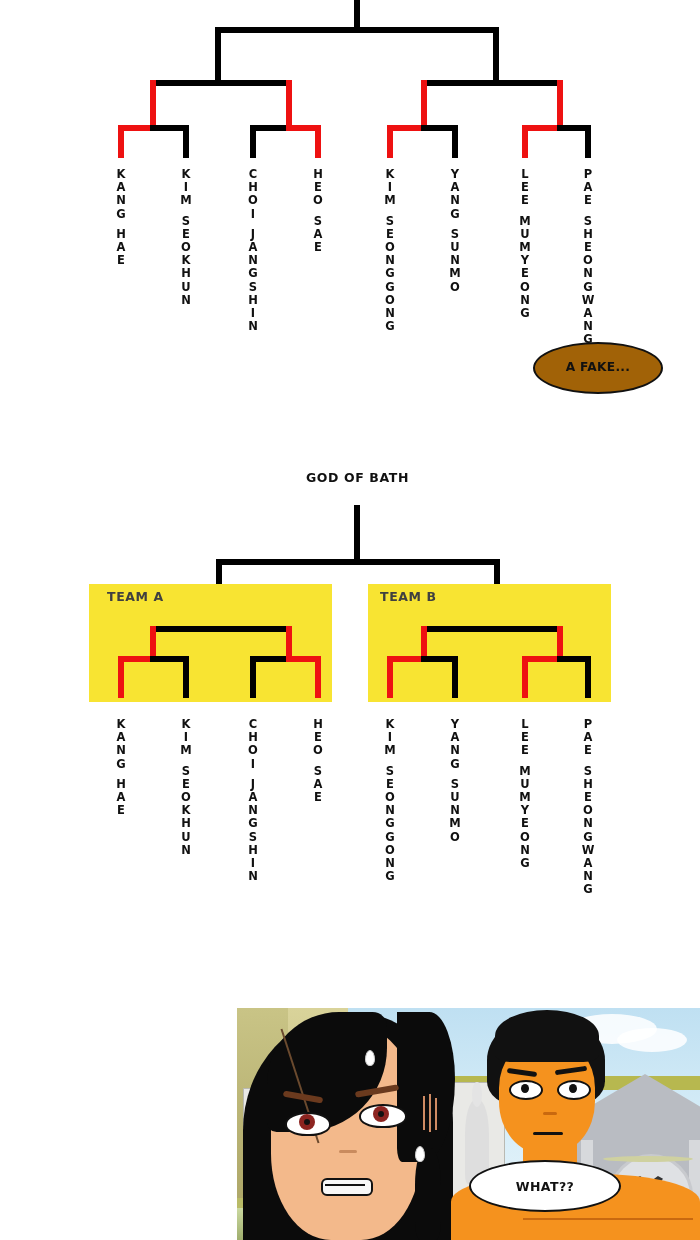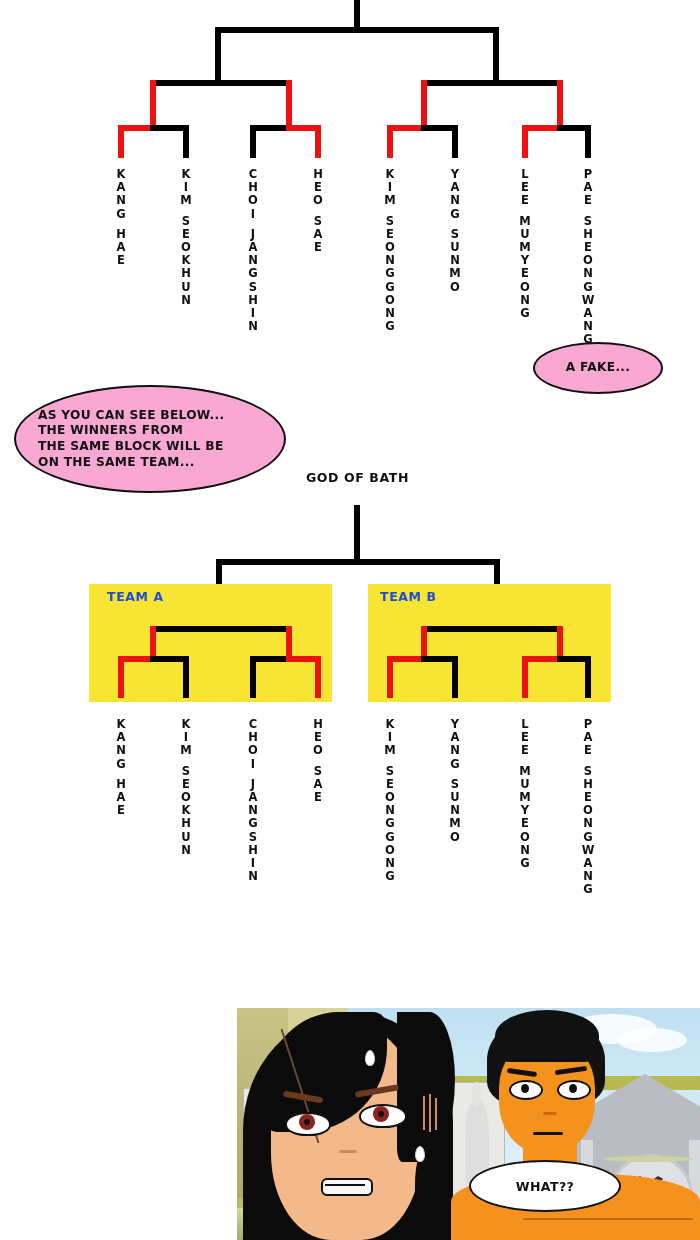--- a/index.html
+++ b/index.html
@@ -26,36 +26,36 @@
     letter-spacing:0px;
     color:#111111;
     white-space:pre-line;
   }
   .vname .gap{display:block;height:7px;}
 
   
   .teampanel{position:absolute;background:#f8e432;}
   .teamlabel{
     position:absolute;
-    font-size:12.5px;font-weight:700;color:#1d4ed8;
+    font-size:12.5px;font-weight:700;color:#404040;
     letter-spacing:.6px;
     font-family:"DejaVu Sans","Liberation Sans",sans-serif;
   }
 
   
   .caption{
     position:absolute;font-size:12.5px;font-weight:700;color:#111;
     letter-spacing:.6px;white-space:nowrap;
     font-family:"DejaVu Sans","Liberation Sans",sans-serif;
   }
 
   
   .balloon{
     position:absolute;
-    background:#f9a8d4;
+    background:#a16207;
     border:2px solid #111111;
     border-radius:50%/50%;
     box-sizing:border-box;
     display:flex;align-items:center;justify-content:flex-start;
   }
   .balloon .txt{
     font-size:12.2px;
     font-weight:700;
     line-height:15.6px;
     color:#111111;
@@ -167,26 +167,20 @@
     <div class="vname" style="left:377px;top:168px;"><span style="display: block;"><span style="display: block;">K</span><span style="display: block;">I</span><span style="display: block;">M</span></span><span class="gap"></span><span style="display: block;"><span style="display: block;">S</span><span style="display: block;">E</span><span style="display: block;">O</span><span style="display: block;">N</span><span style="display: block;">G</span><span style="display: block;">G</span><span style="display: block;">O</span><span style="display: block;">N</span><span style="display: block;">G</span></span></div>
     <div class="vname" style="left:442px;top:168px;"><span style="display: block;"><span style="display: block;">Y</span><span style="display: block;">A</span><span style="display: block;">N</span><span style="display: block;">G</span></span><span class="gap"></span><span style="display: block;"><span style="display: block;">S</span><span style="display: block;">U</span><span style="display: block;">N</span><span style="display: block;">M</span><span style="display: block;">O</span></span></div>
     <div class="vname" style="left:512px;top:168px;"><span style="display: block;"><span style="display: block;">L</span><span style="display: block;">E</span><span style="display: block;">E</span></span><span class="gap"></span><span style="display: block;"><span style="display: block;">M</span><span style="display: block;">U</span><span style="display: block;">M</span><span style="display: block;">Y</span><span style="display: block;">E</span><span style="display: block;">O</span><span style="display: block;">N</span><span style="display: block;">G</span></span></div>
     <div class="vname" style="left:575px;top:168px;"><span style="display: block;"><span style="display: block;">P</span><span style="display: block;">A</span><span style="display: block;">E</span></span><span class="gap"></span><span style="display: block;"><span style="display: block;">S</span><span style="display: block;">H</span><span style="display: block;">E</span><span style="display: block;">O</span><span style="display: block;">N</span><span style="display: block;">G</span><span style="display: block;">W</span><span style="display: block;">A</span><span style="display: block;">N</span><span style="display: block;">G</span></span></div>
   </div>
 
   <div class="balloon center" style="left:533px;top:342px;width:130px;height:52px;">
     <span class="txt">A FAKE...</span>
   </div>
 
-  <div class="balloon" style="left:14px;top:385px;width:272px;height:108px;padding-left:22px;">
-    <span class="txt">AS YOU CAN SEE BELOW...
-THE WINNERS FROM
-THE SAME BLOCK WILL BE
-ON THE SAME TEAM...</span>
-  </div>
 
 
   <div>
 
     <div class="caption" style="left:306px;top:470px;">GOD OF BATH</div>
 
     <div class="seg" style="left:354px;top:505px;width:6px;height:57px;"></div>
 
     <div class="seg" style="left:216px;top:559px;width:284px;height:6px;"></div>
 

